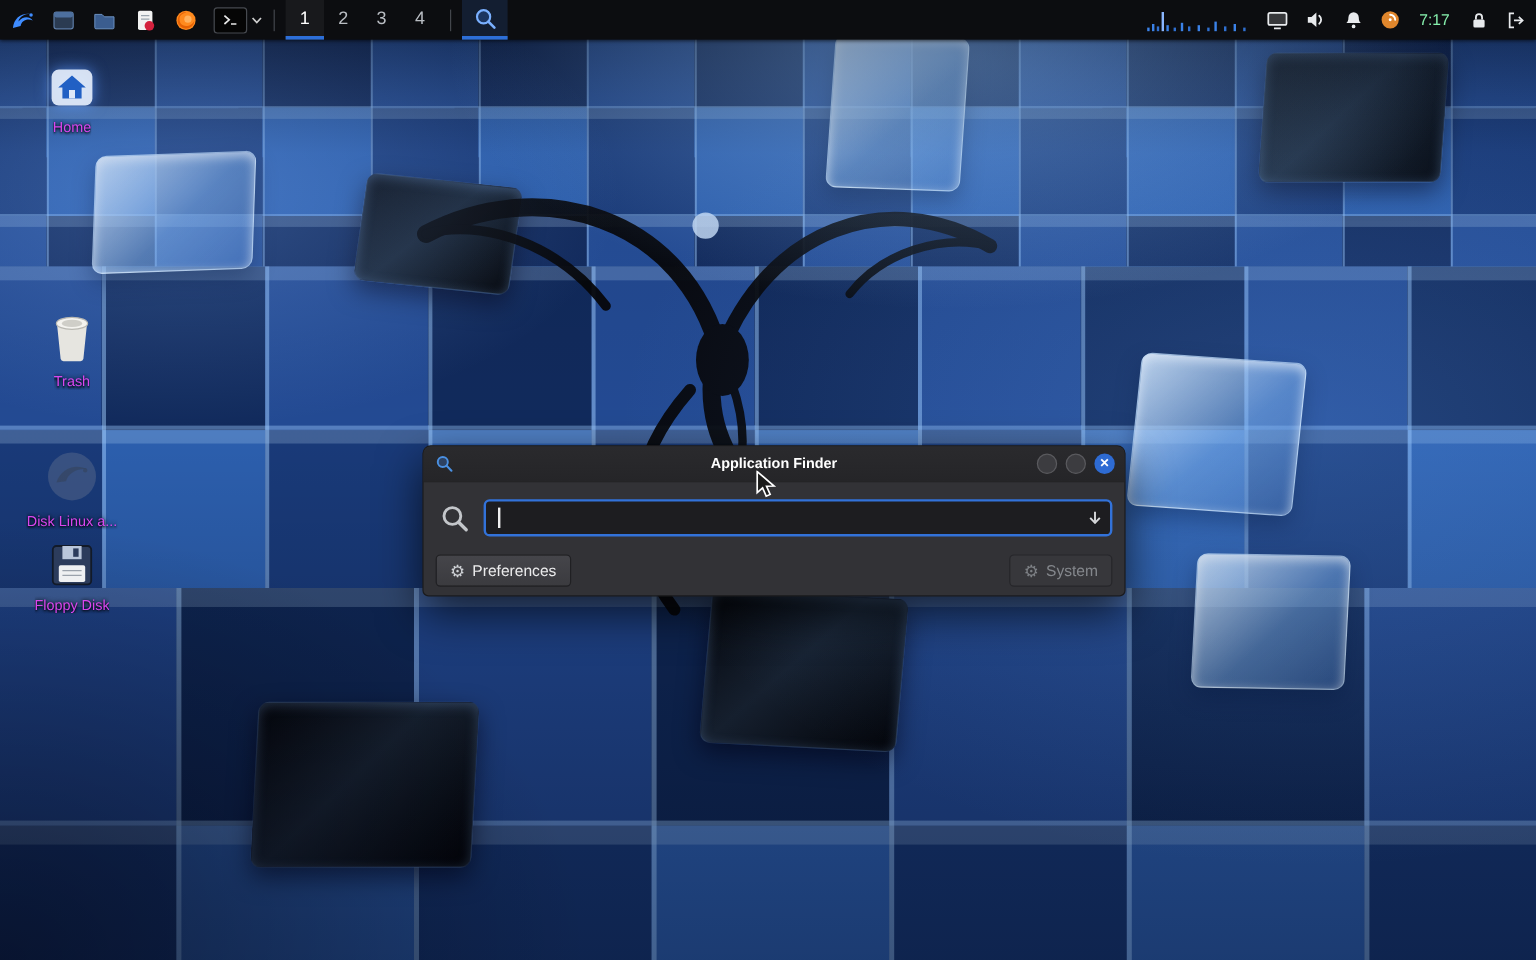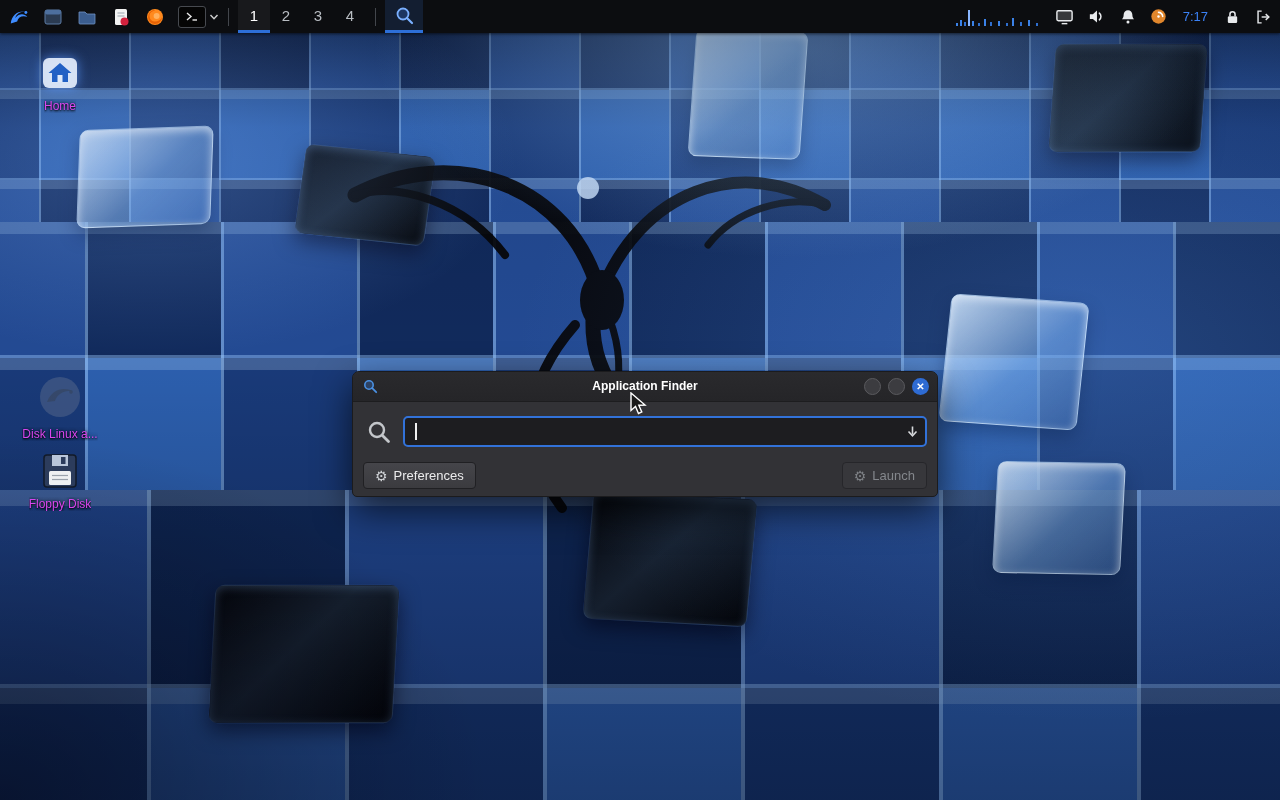--- a/index.html
+++ b/index.html
@@ -69,21 +69,21 @@
   .vsep{width:1px;height:18px;background:#43464c;margin:0 9px;}
   .ws{width:32px;height:33px;display:flex;align-items:center;justify-content:center;
     font-size:15px;color:#b9bdc3;background:none;border:none;cursor:pointer;
     border-bottom:3px solid rgba(0,0,0,0);box-sizing:border-box;padding:0;}
   .ws.active{color:#fff;border-bottom-color:#2d6fd8;background:rgba(255,255,255,.05);}
   .taskbtn{width:38px;height:33px;display:flex;align-items:center;justify-content:center;
     background:rgba(55,110,200,.18);border:none;border-bottom:3px solid #2d6fd8;
     box-sizing:border-box;cursor:pointer;}
   .tray{display:flex;align-items:center;gap:13px;}
   .trayicon{display:flex;align-items:center;justify-content:center;cursor:pointer;}
-  .clock{font-size:13px;color:#3b82f6;margin:0 3px;cursor:default;text-align:center;}
+  .clock{font-size:13px;color:#86efac;margin:0 3px;cursor:default;text-align:center;}
 
   
   .dicon{position:absolute;left:12px;width:96px;display:flex;flex-direction:column;
     align-items:center;gap:7px;cursor:pointer;z-index:10;}
   .dicon .lbl{color:#d946ef;font-size:12px;text-shadow:0 1px 2px #000,0 0 4px #000;
     max-width:96px;white-space:nowrap;overflow:hidden;text-overflow:ellipsis;}
   .glow{filter:drop-shadow(0 0 6px rgba(90,150,255,.8));}
 
   
   .appfinder{position:absolute;left:352px;top:371px;width:586px;height:126px;
@@ -276,20 +276,28 @@
   </div>
 
   <div class="dicon" style="top:56px">
     <svg class="glow" width="40" height="36" viewBox="0 0 40 36">
       <rect x="3" y="2" width="34" height="30" rx="6" fill="#dfe9f8" opacity="0.95"></rect>
       <path d="M20 7 L31.5 17 H28 V26 H12 V17 H8.5 Z" fill="#2160c4"></path>
       <rect x="17.5" y="19" width="5" height="7" fill="#dfe9f8"></rect>
     </svg>
     <div class="lbl">Home</div>
   </div>
+  <div class="dicon" style="top:262px">
+    <svg width="36" height="42" viewBox="0 0 36 42">
+      <path d="M5.5 8 L8.5 37 a2.5 2.5 0 0 0 2.5 2 h14 a2.5 2.5 0 0 0 2.5 -2 L30.5 8" fill="#e6e5e0"></path>
+      <ellipse cx="18" cy="7.5" rx="13" ry="5" fill="#f4f3ef" stroke="#b9b8b2" stroke-width="1"></ellipse>
+      <ellipse cx="18" cy="7.5" rx="8.5" ry="3" fill="#cfcec8"></ellipse>
+    </svg>
+    <div class="lbl">Trash</div>
+  </div>
   <div class="dicon" style="top:374px">
     <svg width="46" height="46" viewBox="0 0 46 46" style="opacity:.8">
       <circle cx="23" cy="23" r="20" fill="rgba(128,138,152,.38)"></circle>
       <path d="M10 28 C14 16 26 12 36 17 C28 16 20 20 18 27 Z" fill="rgba(60,70,85,.6)"></path>
       <circle cx="34" cy="18" r="1.8" fill="rgba(60,70,85,.6)"></circle>
     </svg>
     <div class="lbl">Disk Linux a...</div>
   </div>
   <div class="dicon" style="top:452px">
     <svg width="38" height="38" viewBox="0 0 38 38">
@@ -332,21 +340,21 @@
         </svg>
       </div>
     </div>
     <div class="btnrow">
       <button class="gtkbtn">
         <span class="gear">⚙</span>
         <span>Preferences</span>
       </button>
       <button class="gtkbtn disabled">
         <span class="gear">⚙</span>
-        <span>Launch</span>
+        <span>System</span>
       </button>
     </div>
   </div>
 
   <svg class="cursor" width="22" height="24" viewBox="0 0 22 24">
     <path d="M1 1 L1 18.5 L5.5 14.5 L8.5 21.5 L11.8 20 L8.8 13.2 L15 13 Z" fill="#1a1a1a" stroke="#fff" stroke-width="1.4"></path>
   </svg>
 
 </div>
 

